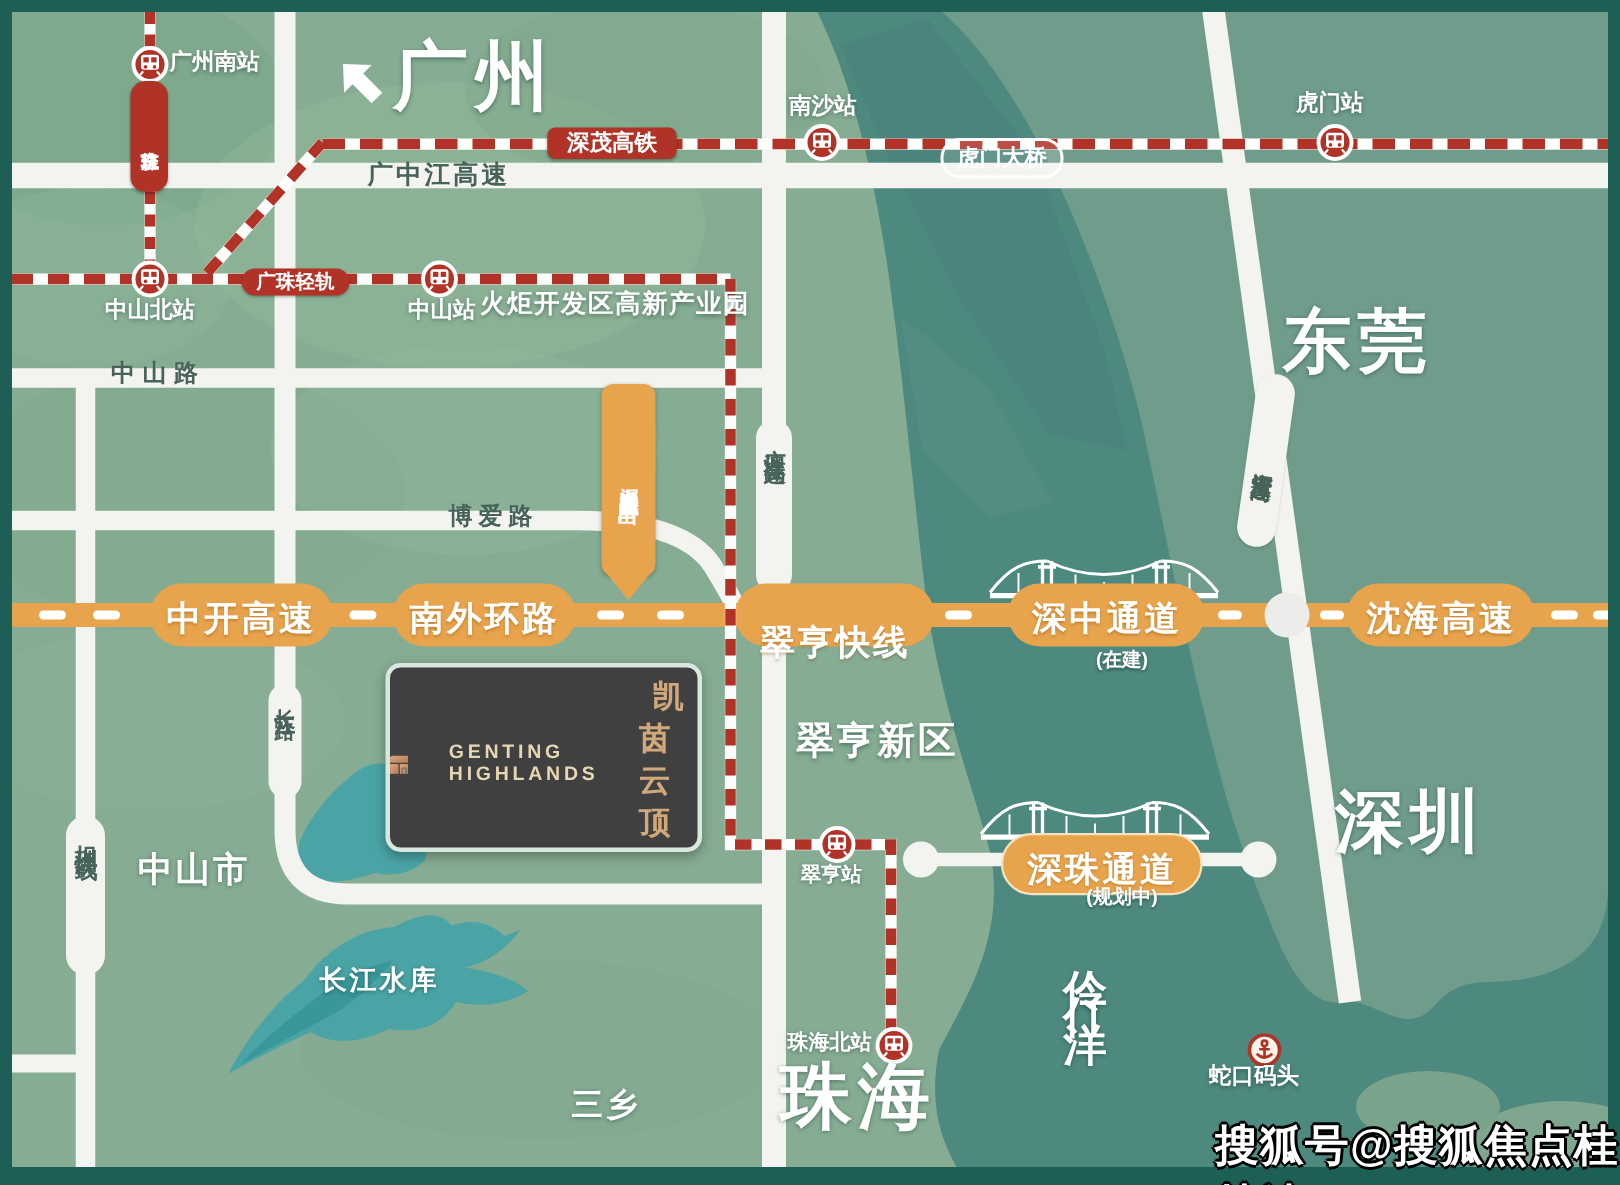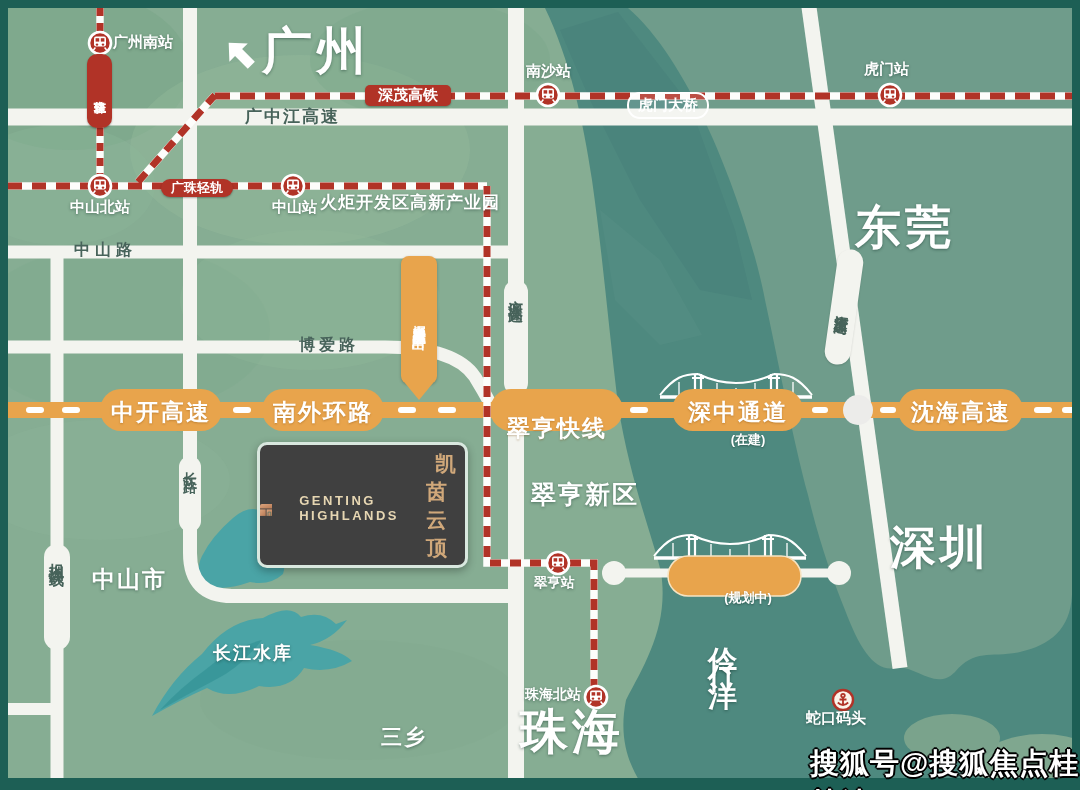--- a/index.html
+++ b/index.html
@@ -220,20 +220,21 @@
   <div class="lbl dark v" style="left:507px;top:287px;font-size:15px;letter-spacing:3px;">广澳高速</div>
   <div class="whitepill v" style="left:831px;top:249px;width:26px;height:116px;font-size:14px;letter-spacing:1px;transform:rotate(8deg);">广深沿江高速</div>
 
   <div class="barlabel" style="left:104px;top:397px;width:114px;">中开高速</div>
   <div class="barlabel" style="left:266px;top:397px;width:114px;">南外环路</div>
   <div class="barlabel" style="left:494px;top:413px;width:126px;">翠亨快线</div>
   <div class="barlabel" style="left:676px;top:397px;width:124px;">深中通道</div>
   <div class="substatus" style="left:703px;top:431px;width:60px;">(在建)</div>
   <div class="barlabel" style="left:902px;top:397px;width:118px;">沈海高速</div>
 
+  <div class="barlabel" style="left:672px;top:564px;width:126px;">深珠通道</div>
   <div class="substatus" style="left:696px;top:589px;width:74px;">(规划中)</div>
 
   <div class="exit-banner">
     <span class="main">深中通道接驳城区</span>
     <span class="exit">出口</span>
   </div>
   <div class="banner-arrow"></div>
 
   <div class="logo-box">
     <svg width="58" height="58" viewBox="0 0 58 58" style="margin-top:9px;">

